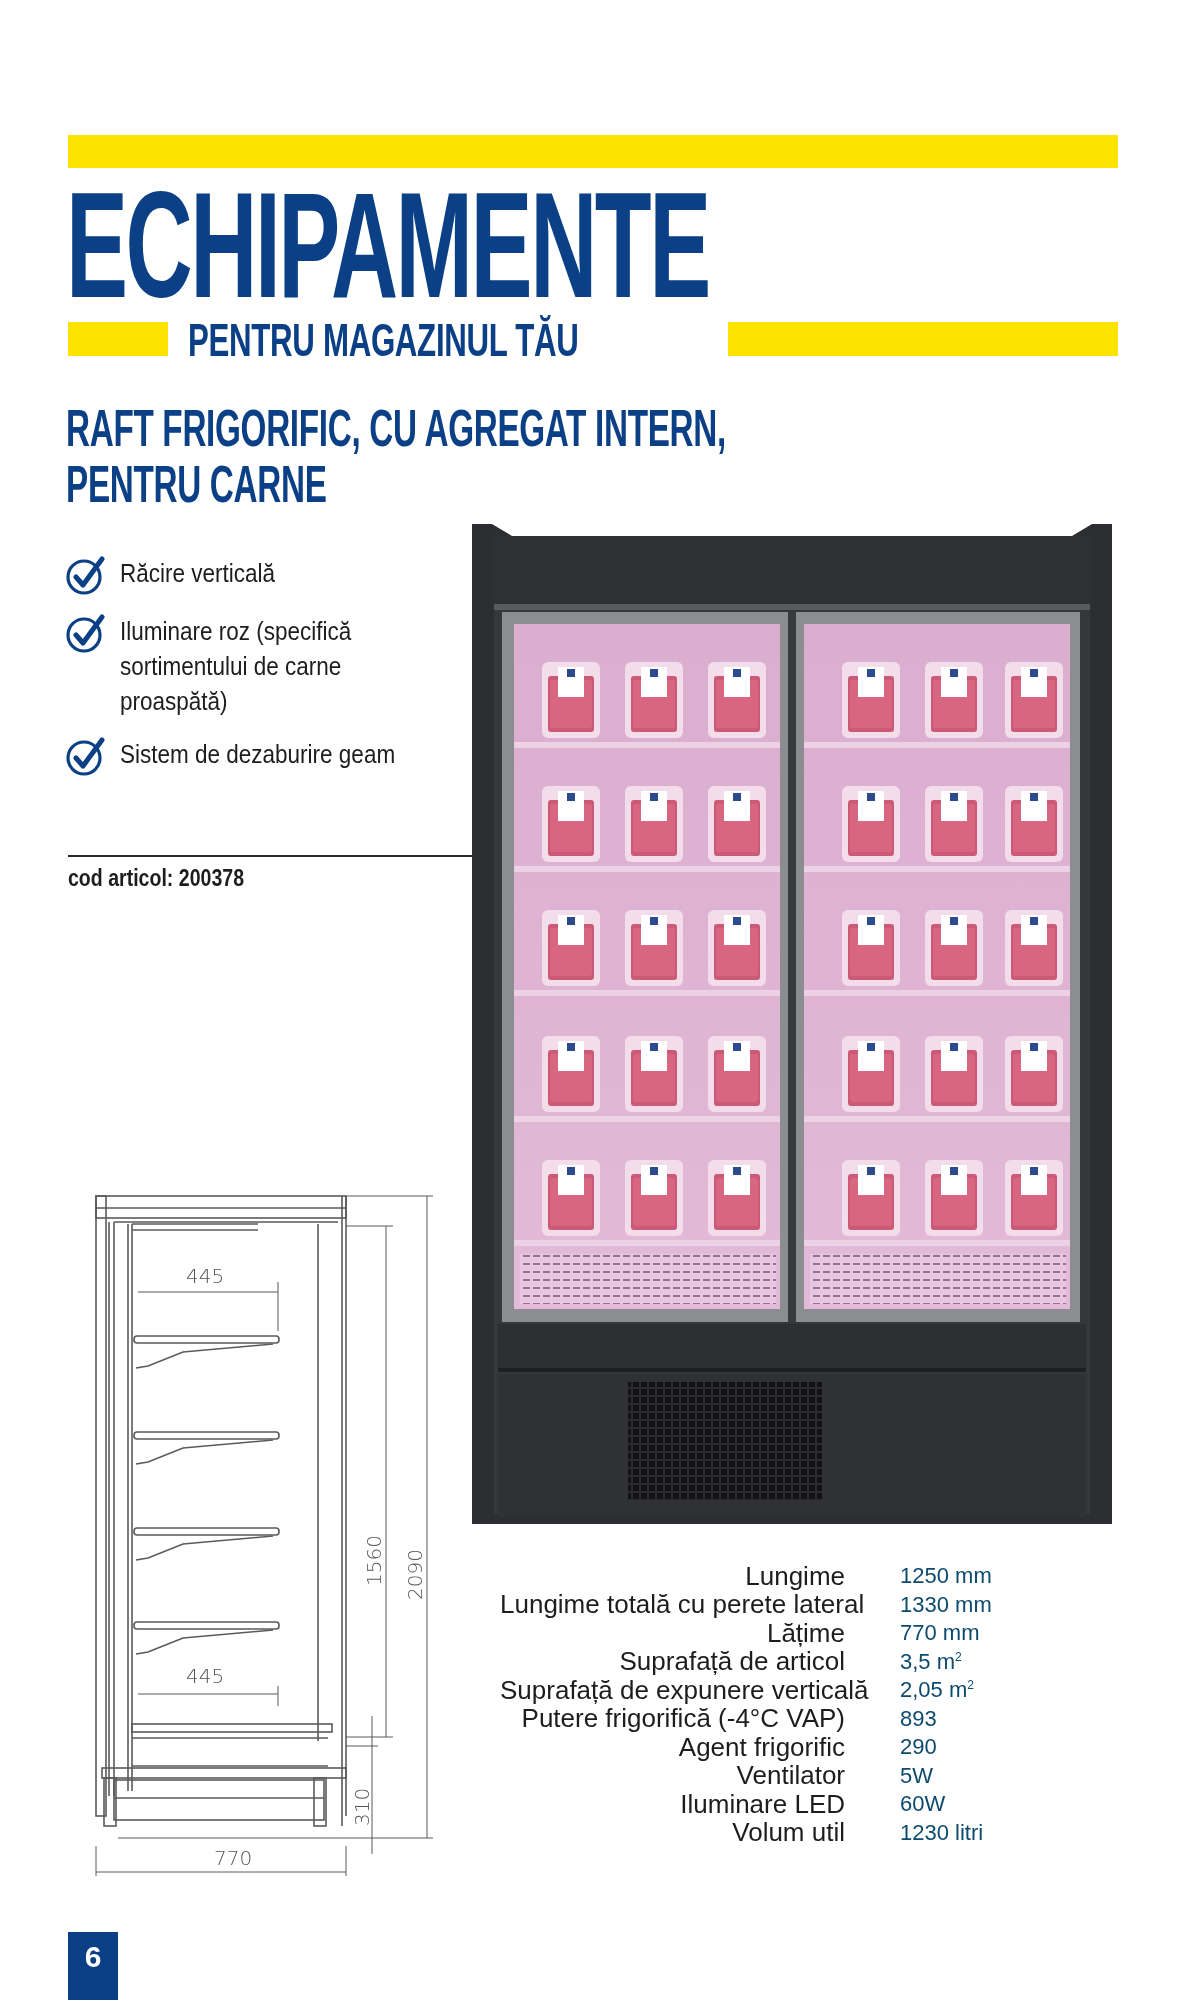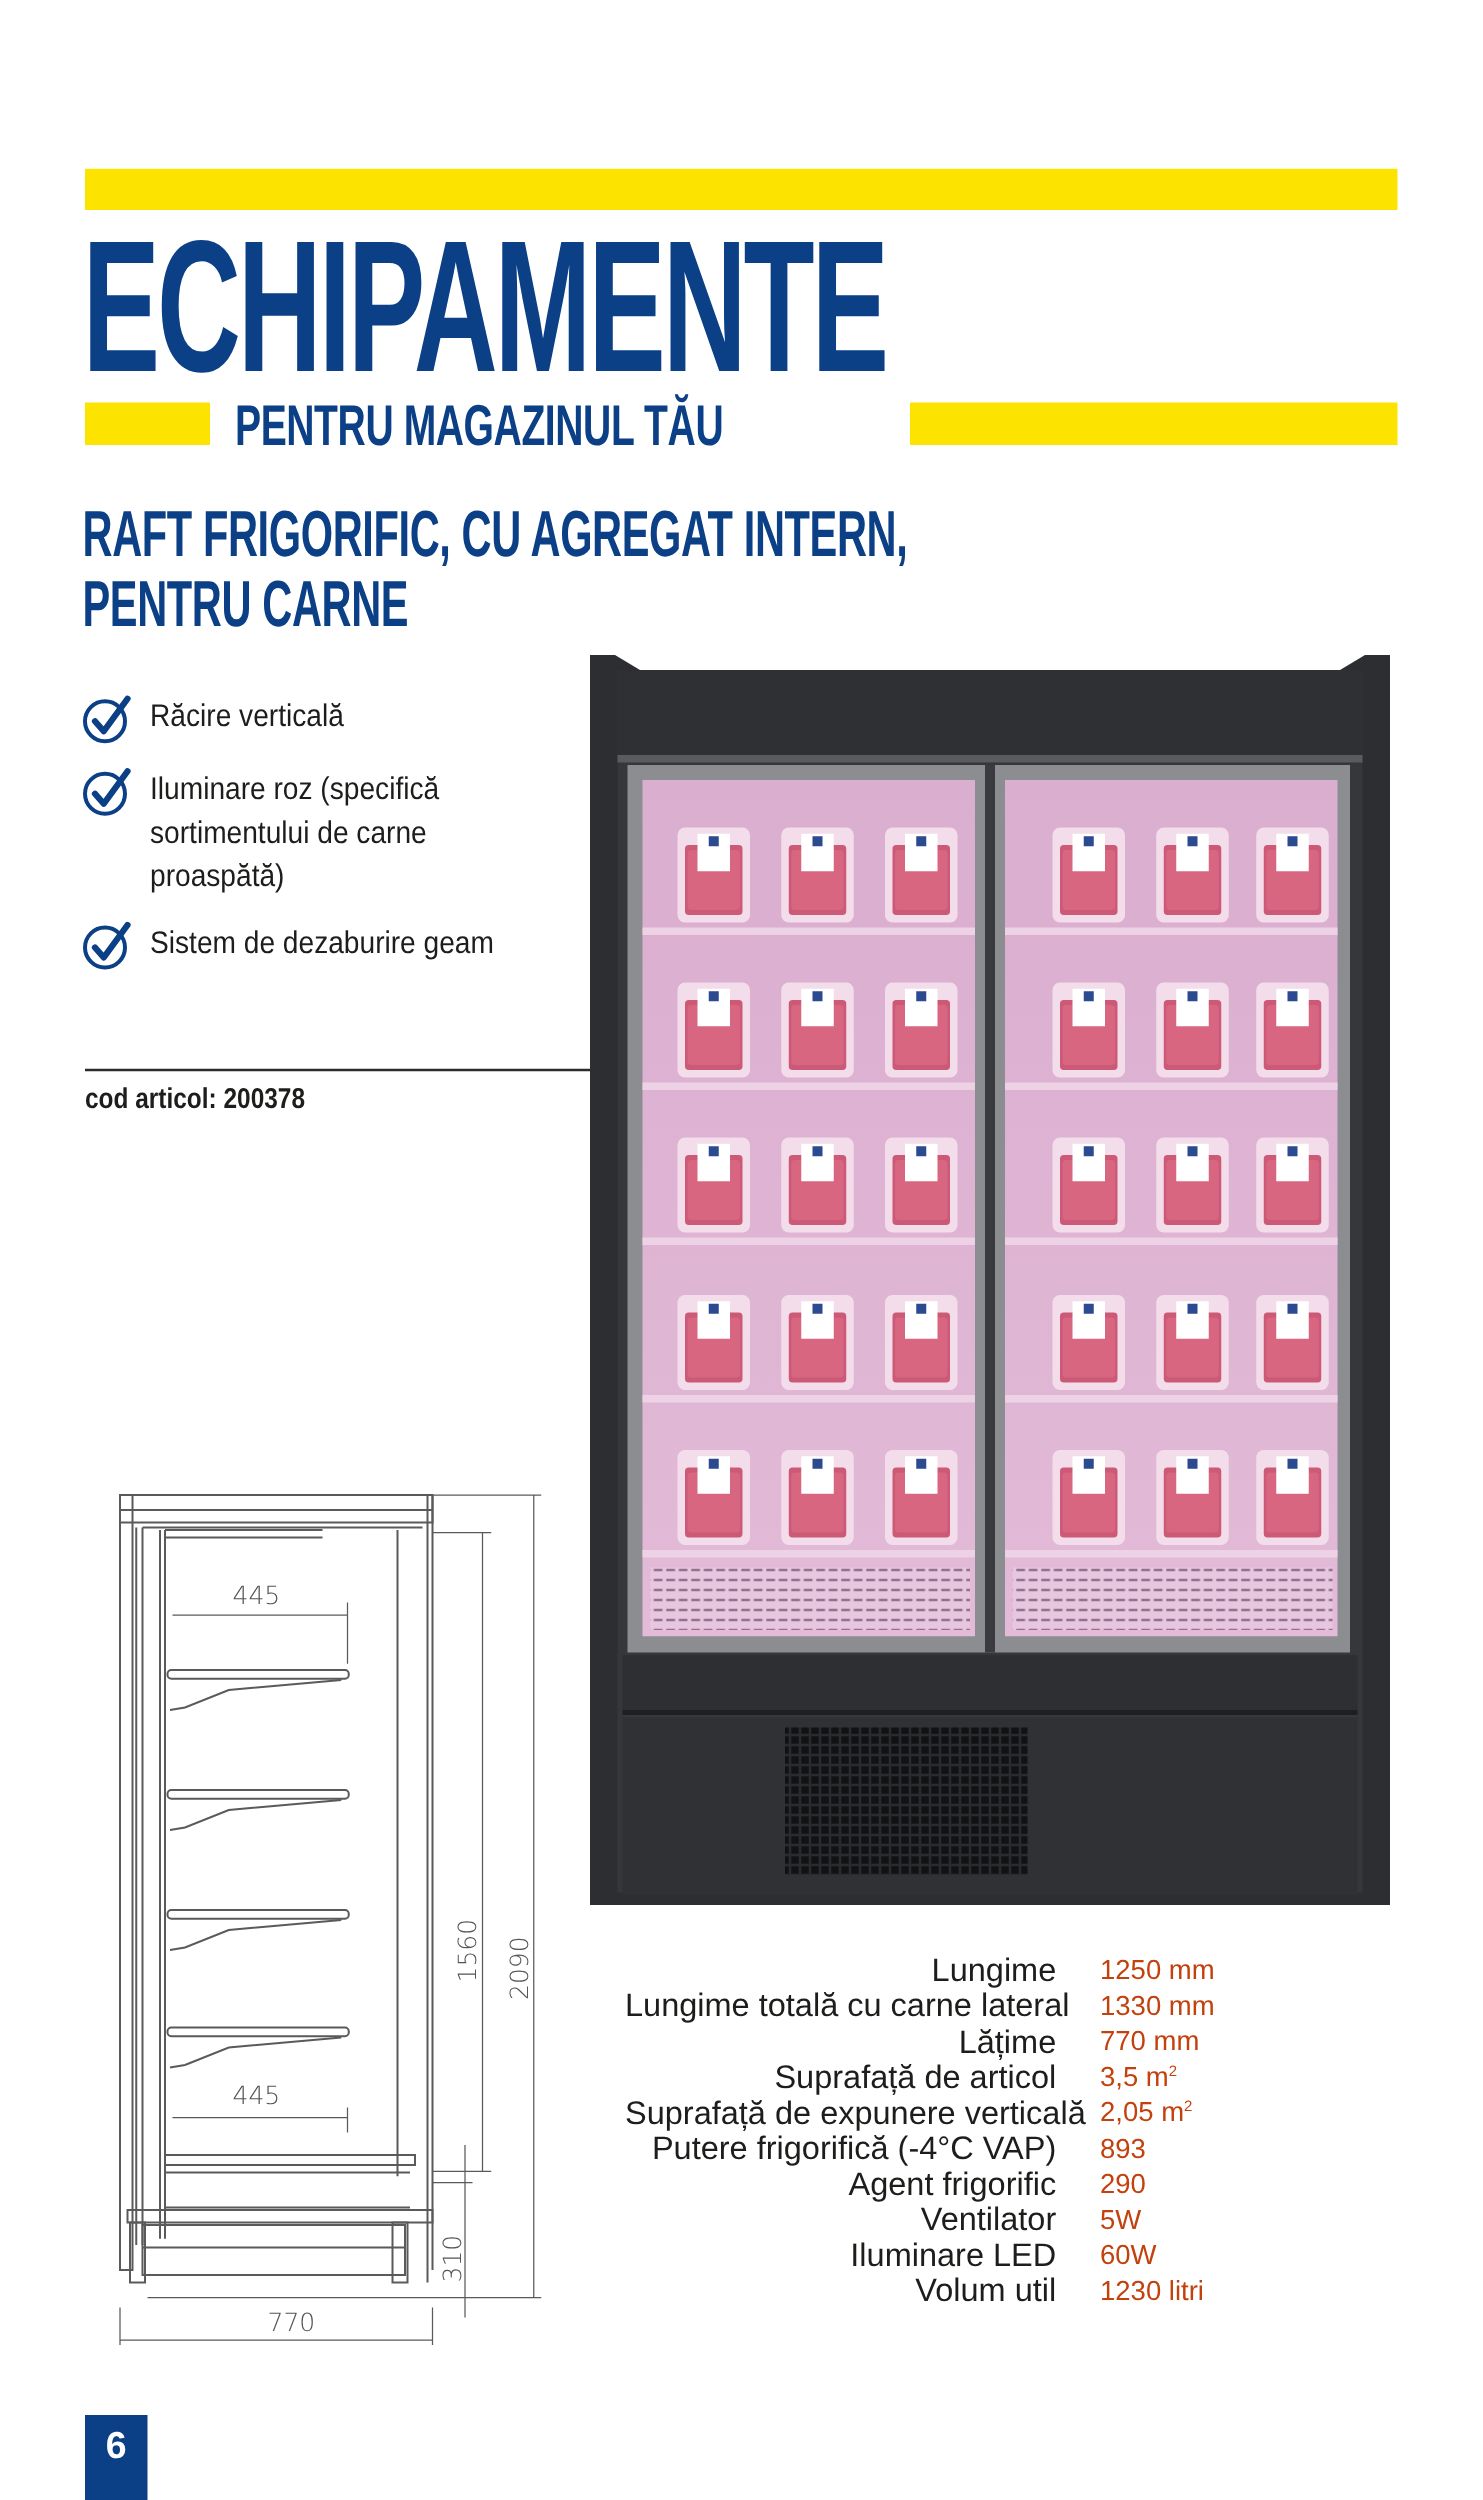--- a/index.html
+++ b/index.html
@@ -38,21 +38,21 @@
 
   
   #drawing { left: 88px; top: 1186px; width: 360px; height: 690px; }
   .dim-label { position: absolute; font-family: "DejaVu Sans", sans-serif; font-size: 20px; color: #555;
     font-weight: 300; }
 
   
   #specs { left: 500px; top: 1562px; width: 560px; }
   .spec-row { display: flex; height: 28.5px; align-items: center; }
   .spec-row .k { width: 345px; text-align: right; font-size: 26px; color: #1d1d1b; white-space: nowrap; }
-  .spec-row .v { margin-left: 35px; font-size: 22px; color: #c2410c; white-space: nowrap; text-align: center; }
+  .spec-row .v { margin-left: 55px; font-size: 22px; color: #0c4a6e; white-space: nowrap; text-align: center; }
   .spec-row sup { font-size: 12px; }
 
   
   #page-tab { left: 68px; top: 1932px; width: 50px; height: 68px; background: #0b3f86; }
   #page-num { width: 50px; text-align: center; color: #fff; font-weight: 700; font-size: 30px; line-height: 30px;
     margin-top: 10px; }
 </style>
 </head>
 <body>
 
@@ -251,21 +251,21 @@
   <span class="dim-label" style="left:262px;top:640px;transform:rotate(-90deg);transform-origin:left top">310</span>
   <span class="dim-label" style="left:126px;top:660px">770</span>
 </div>
 
 <div class="abs" id="specs">
   <div class="spec-row">
       <span class="k">Lungime</span>
       <span class="v">1250 mm</span>
     </div>
   <div class="spec-row">
-      <span class="k">Lungime totală cu carne lateral</span>
+      <span class="k">Lungime totală cu perete lateral</span>
       <span class="v">1330 mm</span>
     </div>
   <div class="spec-row">
       <span class="k">Lățime</span>
       <span class="v">770 mm</span>
     </div>
   <div class="spec-row">
       <span class="k">Suprafață de articol</span>
       <span class="v"><span>3,5 m</span><sup>2</sup></span>
     </div>

